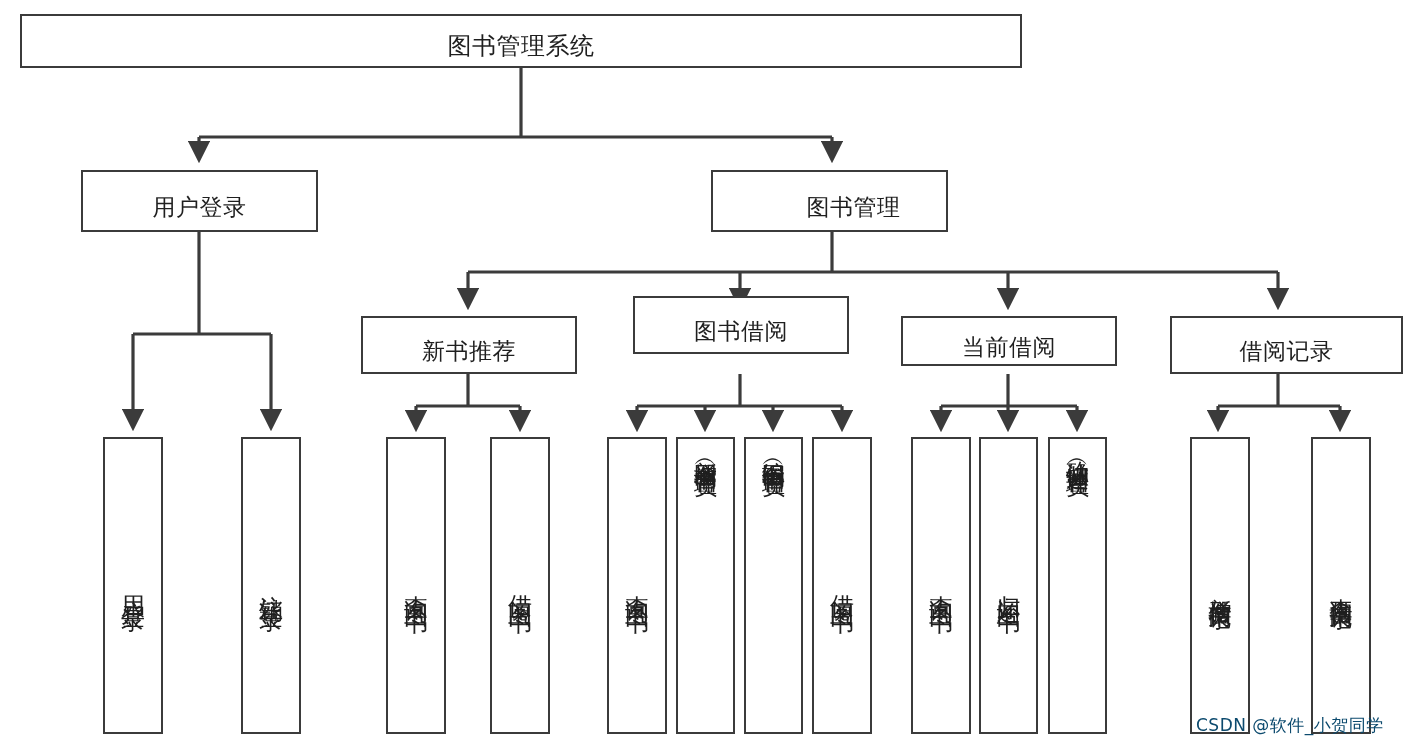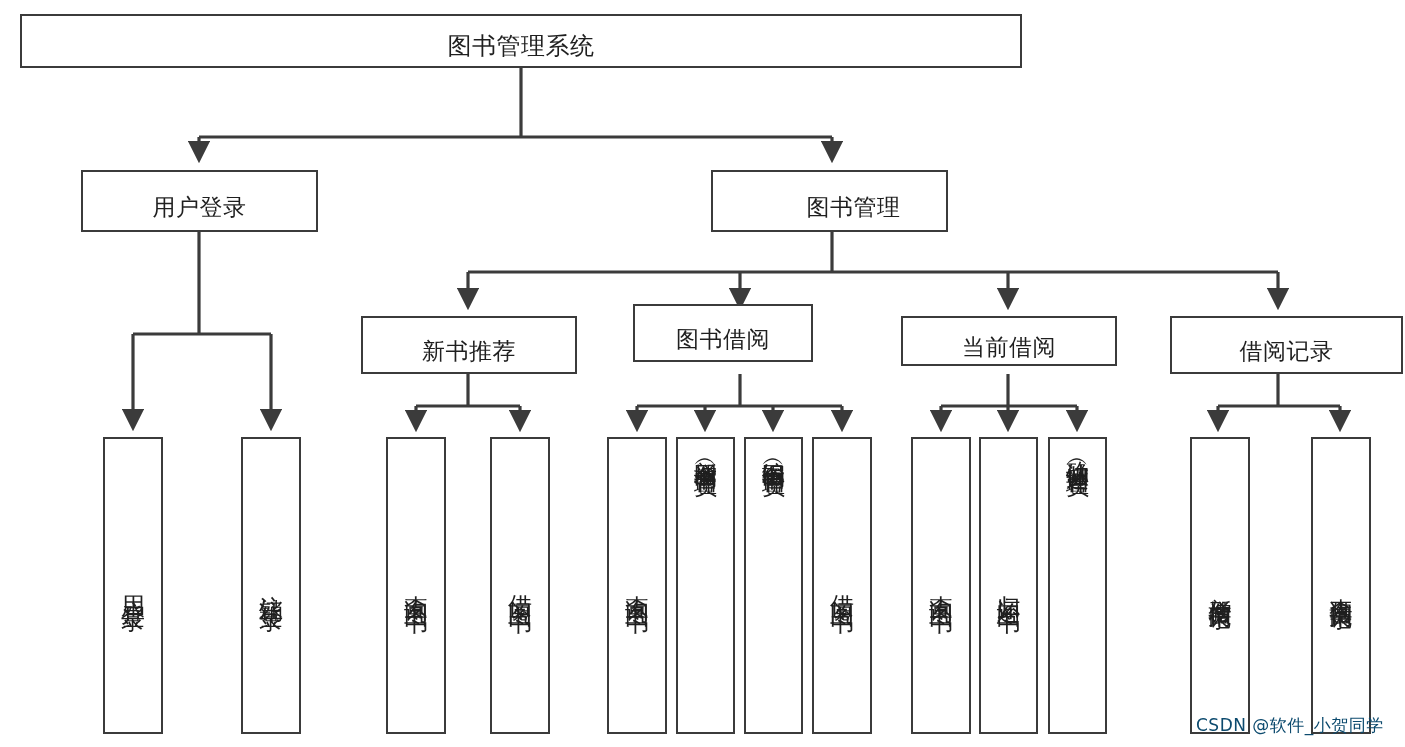--- a/index.html
+++ b/index.html
@@ -146,21 +146,21 @@
   <div class="node horiz" style="left:81px; top:170px; width:237px; height:62px;">
     <span class="node-label">用户登录</span>
   </div>
   <div class="node horiz" style="left:711px; top:170px; width:237px; height:62px;padding-left:48px;">
     <span class="node-label">图书管理</span>
   </div>
 
   <div class="node horiz" style="left:361px; top:316px; width:216px; height:58px;">
     <span class="node-label">新书推荐</span>
   </div>
-  <div class="node horiz" style="left:633px; top:304px; width:180px; height:58px;">
+  <div class="node horiz" style="left:633px; top:296px; width:216px; height:58px;">
     <span class="node-label">图书借阅</span>
   </div>
   <div class="node horiz" style="left:901px; top:316px; width:216px; height:50px;">
     <span class="node-label">当前借阅</span>
   </div>
   <div class="node horiz" style="left:1170px; top:316px; width:233px; height:58px;">
     <span class="node-label">借阅记录</span>
   </div>
 
   <div class="node vert" style="left:103px; top:437px; width:60px; height:297px;">

